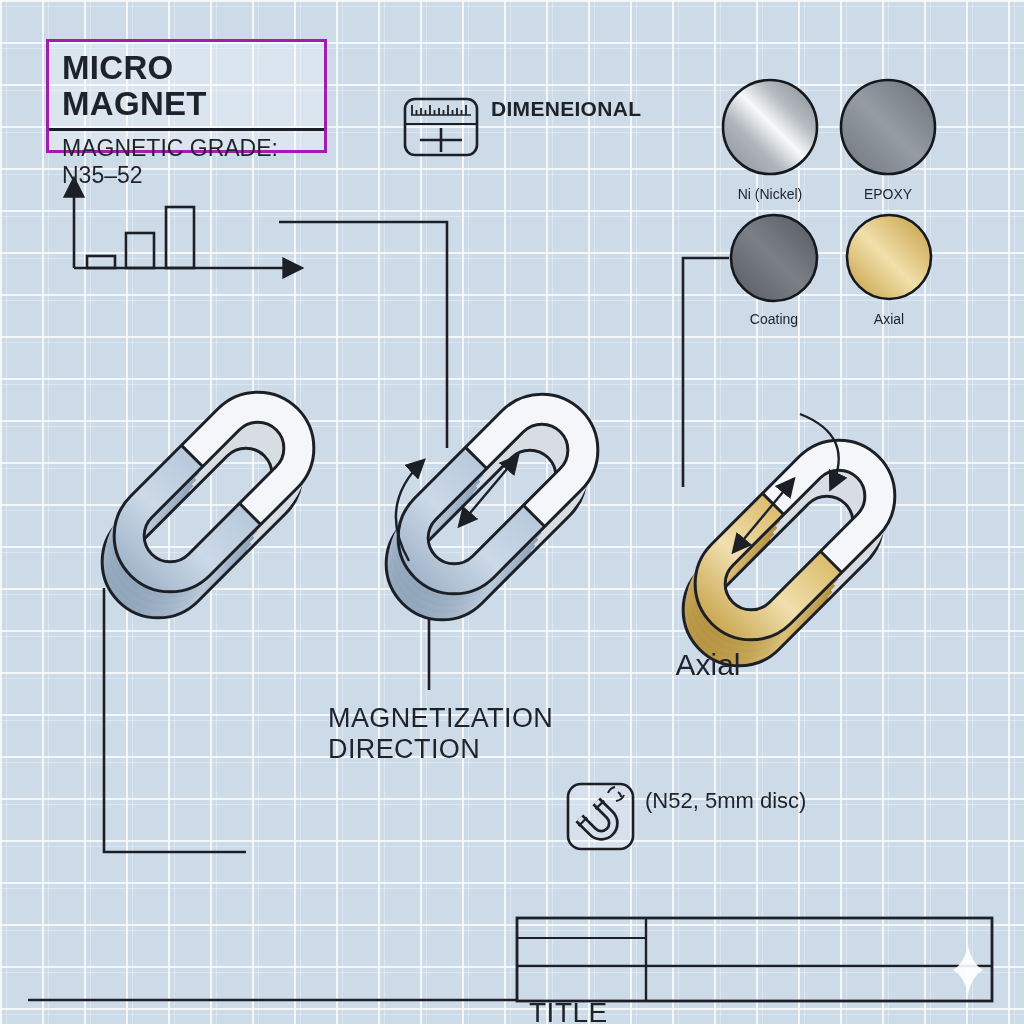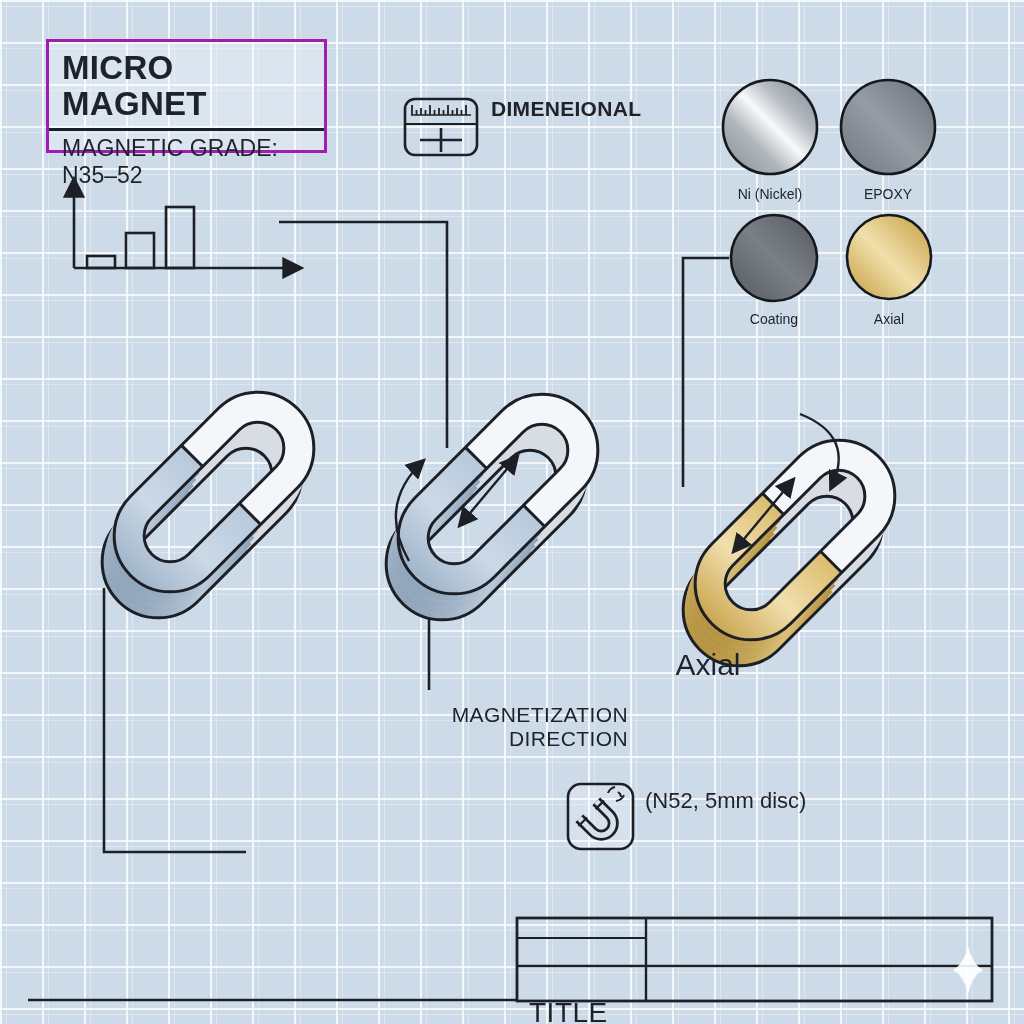--- a/index.html
+++ b/index.html
@@ -21,21 +21,21 @@
   .title-box{left:46px;top:39px;width:281px;height:114px;border:3px solid #a21caf;
     background:rgba(255,255,255,.28);box-sizing:border-box;}
   .title-box .hd{padding:8px 0 0 13px;font-size:33px;line-height:36px;font-weight:bold;letter-spacing:.3px;}
   .title-box .grade{border-top:3px solid #1c2026;margin-top:6px;padding:4px 0 0 13px;font-size:23px;}
   
   .tol-text{left:491px;top:96px;font-size:21px;line-height:26px;font-weight:bold;letter-spacing:.3px;}
   
   .mat-label{font-size:14px;text-align:center;}
   
   .axial{left:648px;top:648px;width:120px;font-size:30px;text-align:center;}
-  .magdir{left:328px;top:703px;width:300px;font-size:21px;letter-spacing:.4px;text-align:right;}
+  .magdir{left:328px;top:703px;width:300px;font-size:27px;letter-spacing:.4px;text-align:left;}
   
   .pf-text{left:645px;top:787px;font-size:22px;line-height:28px;}
   .pf-text .b{font-weight:bold;}
   
   .tb-title{left:529px;top:997px;font-size:28px;letter-spacing:.5px;}
 </style>
 </head>
 <body>
 
 <svg class="layer" width="1024" height="1024" viewBox="0 0 1024 1024">

